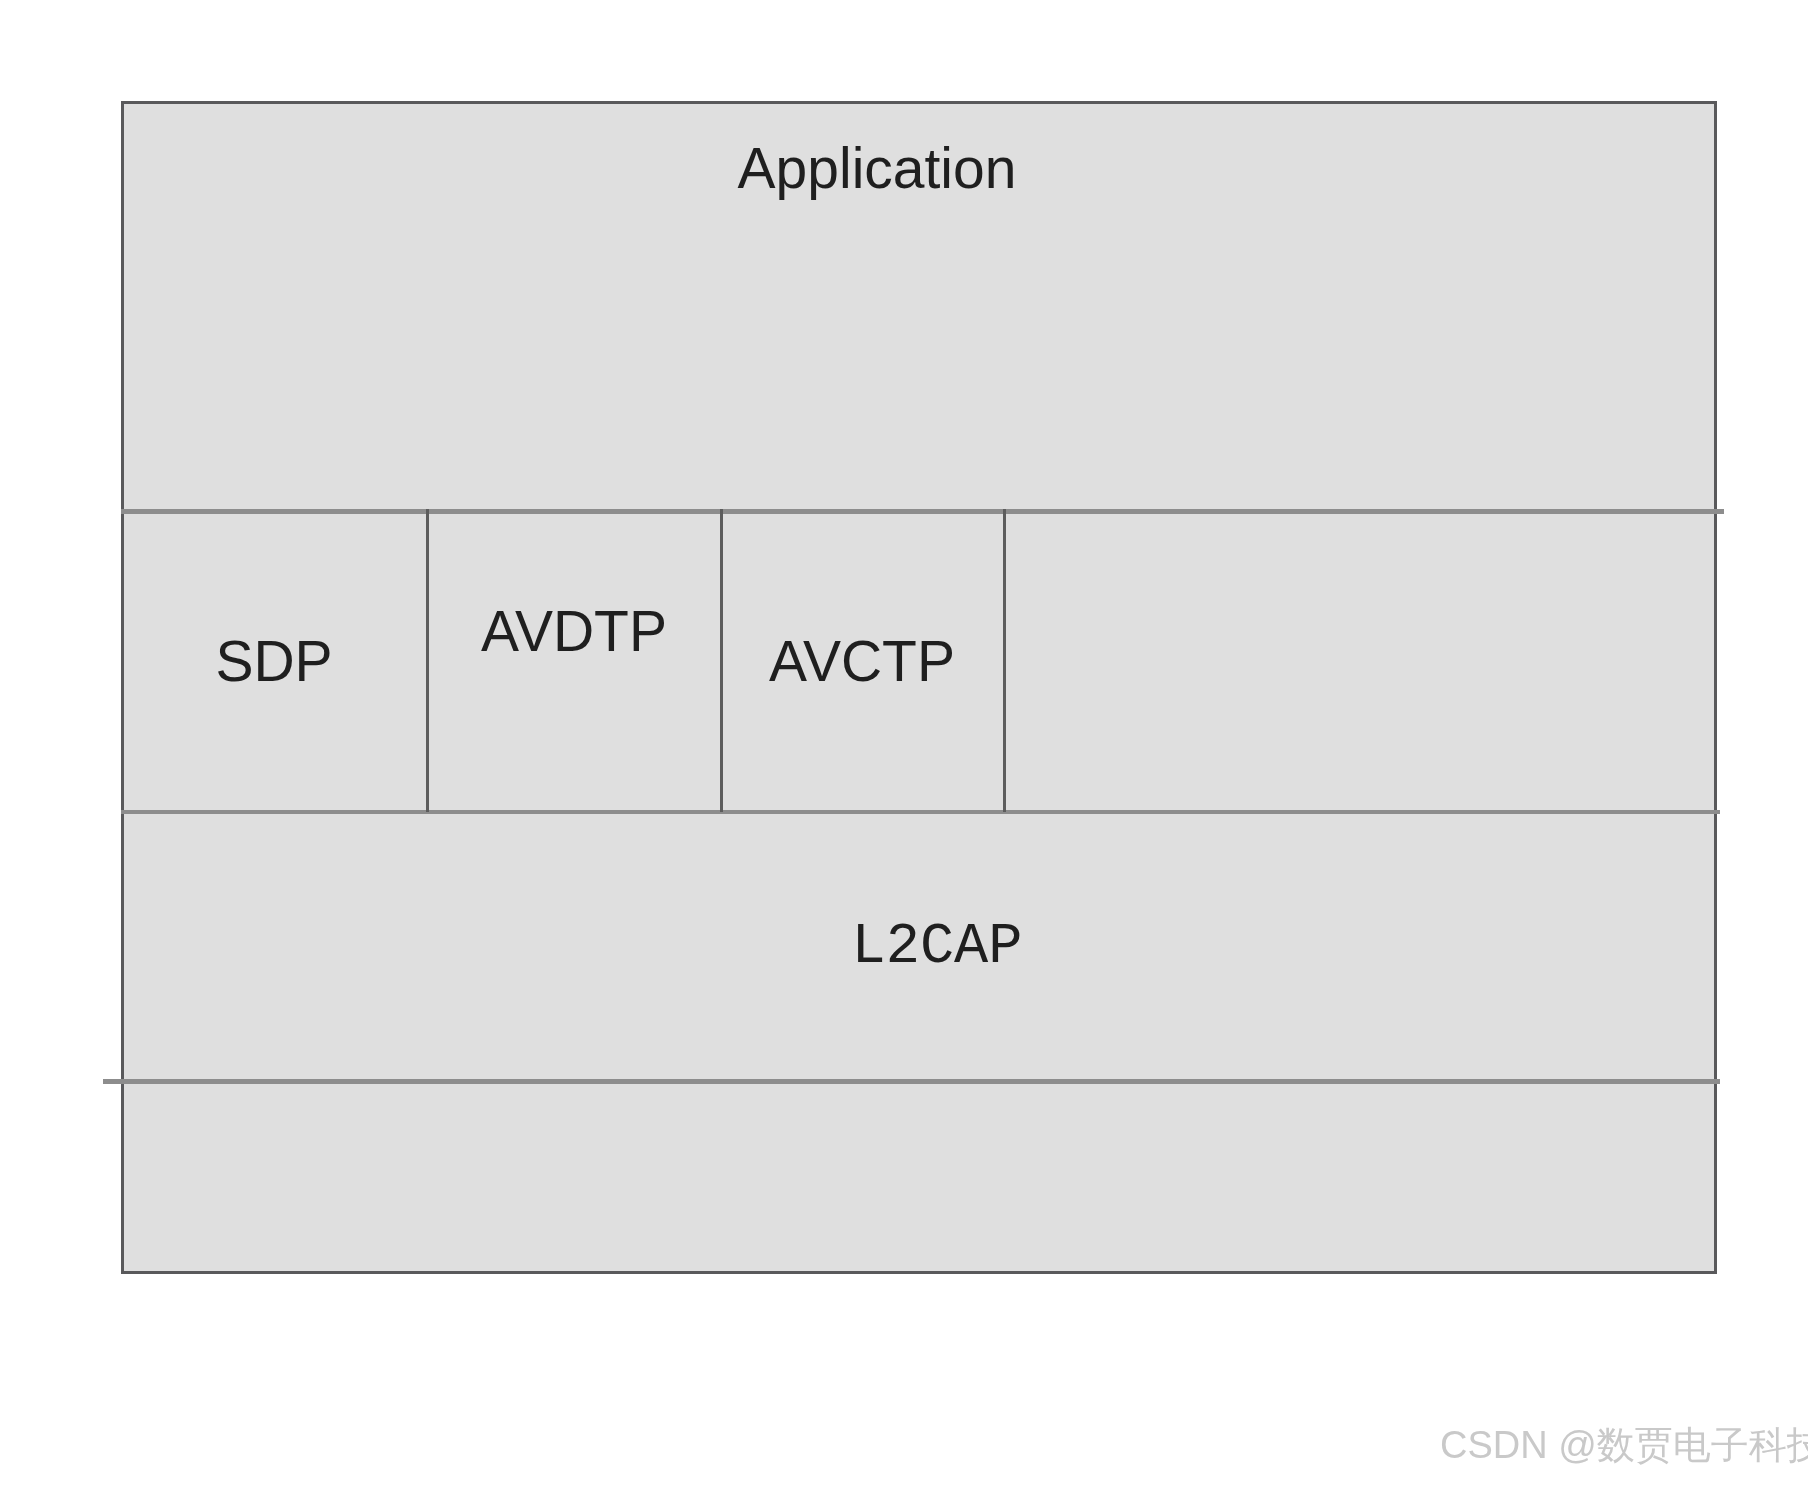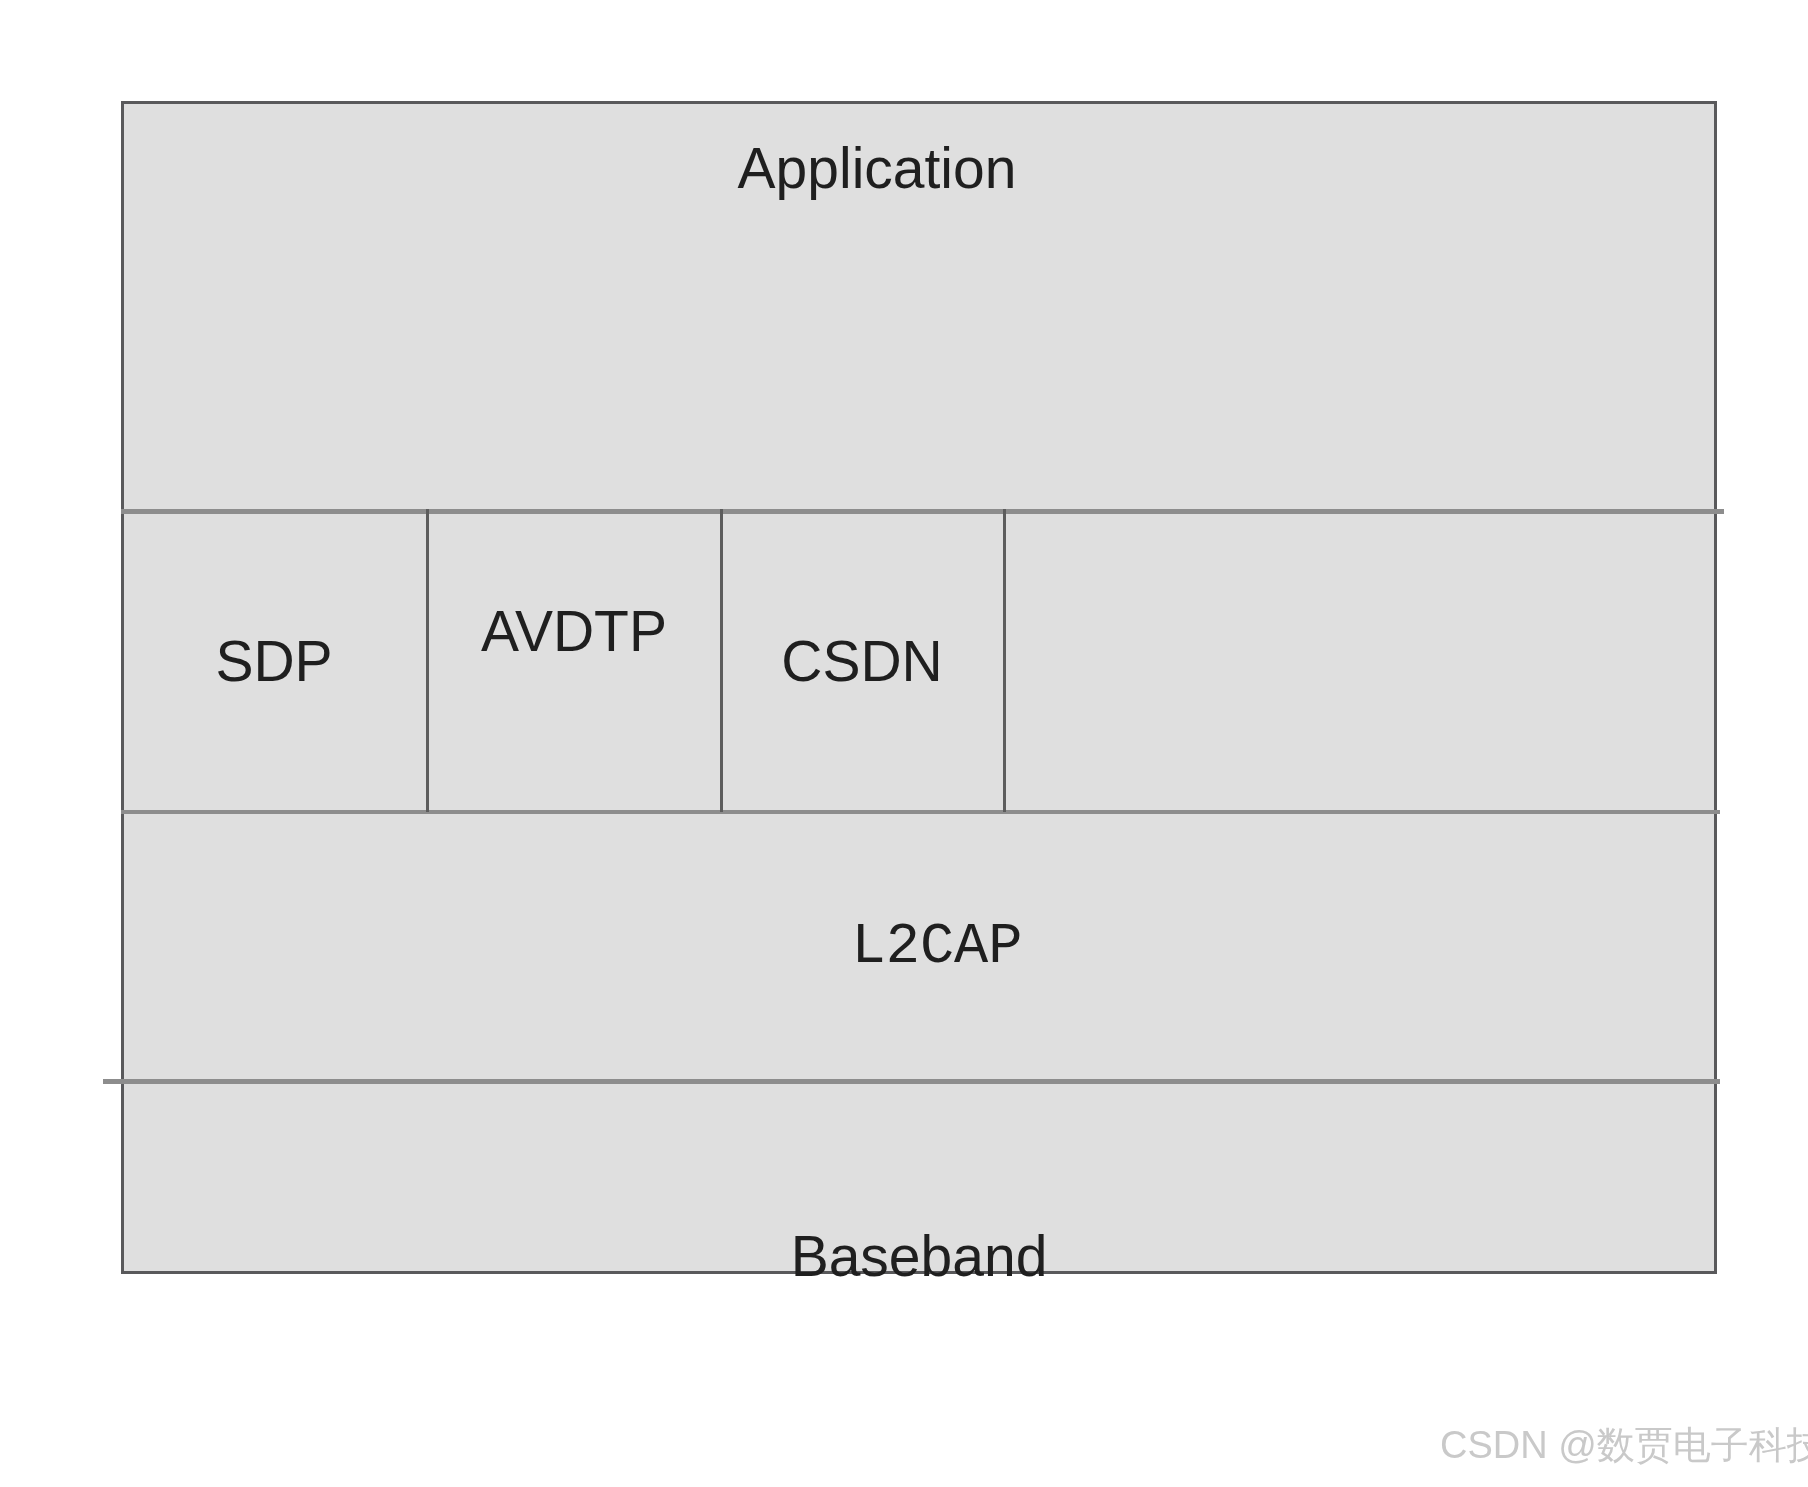--- a/index.html
+++ b/index.html
@@ -104,19 +104,18 @@
     <div class="hline hline-mid-top"></div>
     <div class="hline hline-mid-bottom"></div>
     <div class="hline hline-l2cap-bb"></div>
 
     <div class="vline v-sdp-avdtp"></div>
     <div class="vline v-avdtp-avctp"></div>
     <div class="vline v-avctp-right"></div>
 
     <div class="label sdp-label">SDP</div>
     <div class="label avdtp-label">AVDTP</div>
-    <div class="label avctp-label">CSDN</div>
+    <div class="label avctp-label">AVCTP</div>
     <div class="label l2cap-label">L2CAP</div>
-    <div class="label baseband-label">Baseband</div>
   </div>
 
   <div class="watermark">CSDN @数贾电子科技</div>
 </div>
 
 </body></html>

